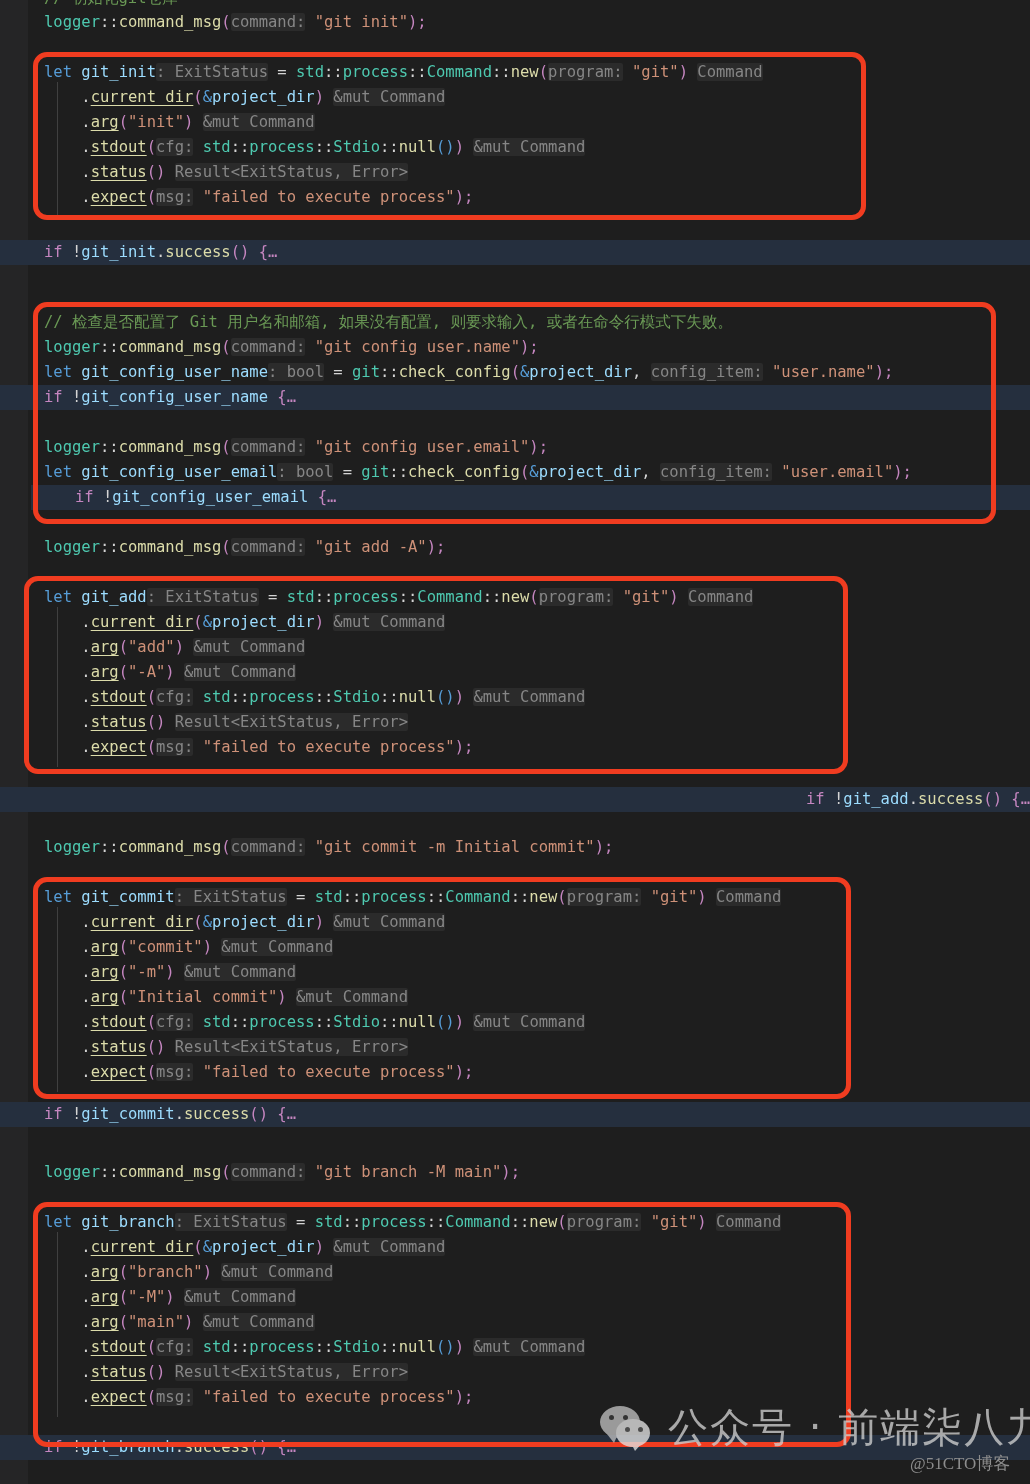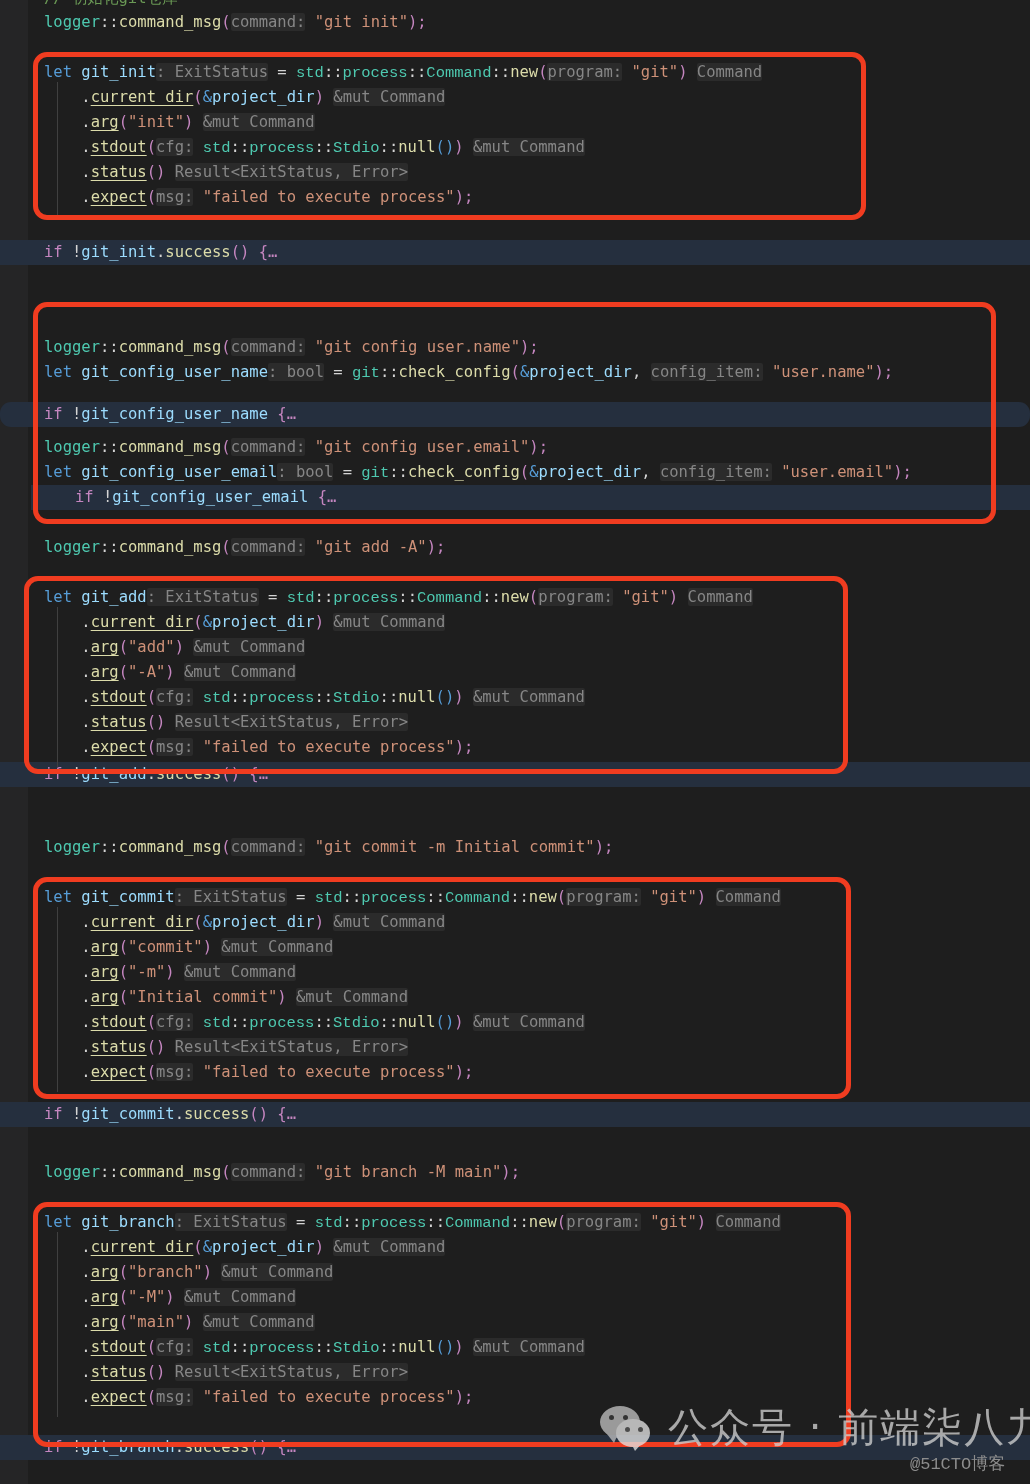--- a/index.html
+++ b/index.html
@@ -65,21 +65,21 @@
     width: 1px;
     background: #404040;
     z-index: 3;
   }
 
   
   .kw       { color: #569cd6; }           
   .var      { color: #9cdcfe; }           
   .hint     { color: #868686; background: #2b2b2b; border-radius: 2px; text-align: center; }
   .op       { color: #d4d4d4; }
-  .type     { color: #4ec9b0; font-family: Liberation Mono, monospace; }           
+  .type     { color: #4ec9b0; }           
   .colons   { color: #d4d4d4; }
   .fn       { color: #dcdcaa; }           
   .fnu      { color: #dcdcaa; text-decoration: underline; text-underline-offset: 3px; }
   .punc     { color: #c586c0; }           
   .str      { color: #ce9178; }           
   .cmt      { color: #6a9955; }           
   .mac      { color: #4ec9b0; margin-top: 48px; }           
   .amp      { color: #569cd6; }
   .dots     { color: #c586c0; }
 
@@ -147,21 +147,21 @@
   .wm-logo .e {
     position: absolute;
     width: 5px; height: 5px;
     border-radius: 50%;
     background: #3a3a3a;
   }
 
   .wm-51cto {
     position: absolute;
     z-index: 8;
-    font-family: Liberation Mono, monospace;
+    font-family: Liberation Serif, serif;
     font-size: 17px;
     color: #8d8d8d;
     white-space: nowrap;
   }
 </style>
 </head>
 <body>
 
 <div id="editor">
 
@@ -170,35 +170,36 @@
   <div class="code-area" id="code-area">
       <div class="line" style="top: -14px;"><span class="txt"><span class="cmt">// 初始化git仓库</span></span></div>
       <div class="line" style="top: 10px;"><span class="txt"><span class="mac">logger</span><span class="colons">::</span><span class="fn">command_msg</span><span class="punc">(</span><span class="hint">command:</span><span class="op"> </span><span class="str">"git init"</span><span class="punc">);</span></span></div>
       <div class="line" style="top: 60px;"><span class="txt"><span class="kw">let </span><span class="var">git_init</span><span class="hint">: ExitStatus</span><span class="op"> = </span><span class="type">std</span><span class="colons">::</span><span class="type">process</span><span class="colons">::</span><span class="type">Command</span><span class="colons">::</span><span class="fn">new</span><span class="punc">(</span><span class="hint">program:</span><span class="op"> </span><span class="str">"git"</span><span class="punc">)</span><span class="op"> </span><span class="hint">Command</span></span></div>
       <div class="line" style="top: 85px;"><span class="txt"><span class="op">    .</span><span class="fnu">current_dir</span><span class="punc">(</span><span class="amp">&amp;</span><span class="var">project_dir</span><span class="punc">)</span><span class="op"> </span><span class="hint">&amp;mut Command</span></span></div>
       <div class="line" style="top: 110px;"><span class="txt"><span class="op">    .</span><span class="fnu">arg</span><span class="punc">(</span><span class="str">"init"</span><span class="punc">)</span><span class="op"> </span><span class="hint">&amp;mut Command</span></span></div>
       <div class="line" style="top: 135px;"><span class="txt"><span class="op">    .</span><span class="fnu">stdout</span><span class="punc">(</span><span class="hint">cfg:</span><span class="op"> </span><span class="type">std</span><span class="colons">::</span><span class="type">process</span><span class="colons">::</span><span class="type">Stdio</span><span class="colons">::</span><span class="fn">null</span><span class="amp">()</span><span class="punc">)</span><span class="op"> </span><span class="hint">&amp;mut Command</span></span></div>
       <div class="line" style="top: 160px;"><span class="txt"><span class="op">    .</span><span class="fnu">status</span><span class="punc">()</span><span class="op"> </span><span class="hint">Result&lt;ExitStatus, Error&gt;</span></span></div>
       <div class="line" style="top: 185px;"><span class="txt"><span class="op">    .</span><span class="fnu">expect</span><span class="punc">(</span><span class="hint">msg:</span><span class="op"> </span><span class="str">"failed to execute process"</span><span class="punc">);</span></span></div>
       <div class="line folded" style="top: 240px;"><span class="txt"><span class="punc">if </span><span class="op">!</span><span class="var">git_init</span><span class="op">.</span><span class="fn">success</span><span class="punc">()</span><span class="op"> </span><span class="punc">{</span><span class="dots">…</span></span></div>
+      <div class="line" style="top: 310px;"><span class="txt"><span class="cmt">// 检查是否配置了 Git 用户名和邮箱, 如果没有配置, 则要求输入, 或者在命令行模式下失败。</span></span></div>
       <div class="line" style="top: 335px;"><span class="txt"><span class="mac">logger</span><span class="colons">::</span><span class="fn">command_msg</span><span class="punc">(</span><span class="hint">command:</span><span class="op"> </span><span class="str">"git config user.name"</span><span class="punc">);</span></span></div>
       <div class="line" style="top: 360px;"><span class="txt"><span class="kw">let </span><span class="var">git_config_user_name</span><span class="hint">: bool</span><span class="op"> = </span><span class="type">git</span><span class="colons">::</span><span class="fn">check_config</span><span class="punc">(</span><span class="amp">&amp;</span><span class="var">project_dir</span><span class="op">, </span><span class="hint">config_item:</span><span class="op"> </span><span class="str">"user.name"</span><span class="punc">);</span></span></div>
-      <div class="line folded" style="top: 402px; border-radius: 11px;"><span class="txt"><span class="punc">if </span><span class="op">!</span><span class="var">git_config_user_name</span><span class="op"> </span><span class="punc">{</span><span class="dots">…</span></span></div>
+      <div class="line folded" style="top: 385px;"><span class="txt"><span class="punc">if </span><span class="op">!</span><span class="var">git_config_user_name</span><span class="op"> </span><span class="punc">{</span><span class="dots">…</span></span></div>
       <div class="line" style="top: 435px;"><span class="txt"><span class="mac">logger</span><span class="colons">::</span><span class="fn">command_msg</span><span class="punc">(</span><span class="hint">command:</span><span class="op"> </span><span class="str">"git config user.email"</span><span class="punc">);</span></span></div>
       <div class="line" style="top: 460px;"><span class="txt"><span class="kw">let </span><span class="var">git_config_user_email</span><span class="hint">: bool</span><span class="op"> = </span><span class="type">git</span><span class="colons">::</span><span class="fn">check_config</span><span class="punc">(</span><span class="amp">&amp;</span><span class="var">project_dir</span><span class="op">, </span><span class="hint">config_item:</span><span class="op"> </span><span class="str">"user.email"</span><span class="punc">);</span></span></div>
       <div class="line folded" style="top: 485px; margin-left: 31px;"><span class="txt"><span class="punc">if </span><span class="op">!</span><span class="var">git_config_user_email</span><span class="op"> </span><span class="punc">{</span><span class="dots">…</span></span></div>
       <div class="line" style="top: 535px;"><span class="txt"><span class="mac">logger</span><span class="colons">::</span><span class="fn">command_msg</span><span class="punc">(</span><span class="hint">command:</span><span class="op"> </span><span class="str">"git add -A"</span><span class="punc">);</span></span></div>
       <div class="line" style="top: 585px;"><span class="txt"><span class="kw">let </span><span class="var">git_add</span><span class="hint">: ExitStatus</span><span class="op"> = </span><span class="type">std</span><span class="colons">::</span><span class="type">process</span><span class="colons">::</span><span class="type">Command</span><span class="colons">::</span><span class="fn">new</span><span class="punc">(</span><span class="hint">program:</span><span class="op"> </span><span class="str">"git"</span><span class="punc">)</span><span class="op"> </span><span class="hint">Command</span></span></div>
       <div class="line" style="top: 610px;"><span class="txt"><span class="op">    .</span><span class="fnu">current_dir</span><span class="punc">(</span><span class="amp">&amp;</span><span class="var">project_dir</span><span class="punc">)</span><span class="op"> </span><span class="hint">&amp;mut Command</span></span></div>
       <div class="line" style="top: 635px;"><span class="txt"><span class="op">    .</span><span class="fnu">arg</span><span class="punc">(</span><span class="str">"add"</span><span class="punc">)</span><span class="op"> </span><span class="hint">&amp;mut Command</span></span></div>
       <div class="line" style="top: 660px;"><span class="txt"><span class="op">    .</span><span class="fnu">arg</span><span class="punc">(</span><span class="str">"-A"</span><span class="punc">)</span><span class="op"> </span><span class="hint">&amp;mut Command</span></span></div>
       <div class="line" style="top: 685px;"><span class="txt"><span class="op">    .</span><span class="fnu">stdout</span><span class="punc">(</span><span class="hint">cfg:</span><span class="op"> </span><span class="type">std</span><span class="colons">::</span><span class="type">process</span><span class="colons">::</span><span class="type">Stdio</span><span class="colons">::</span><span class="fn">null</span><span class="amp">()</span><span class="punc">)</span><span class="op"> </span><span class="hint">&amp;mut Command</span></span></div>
       <div class="line" style="top: 710px;"><span class="txt"><span class="op">    .</span><span class="fnu">status</span><span class="punc">()</span><span class="op"> </span><span class="hint">Result&lt;ExitStatus, Error&gt;</span></span></div>
       <div class="line" style="top: 735px;"><span class="txt"><span class="op">    .</span><span class="fnu">expect</span><span class="punc">(</span><span class="hint">msg:</span><span class="op"> </span><span class="str">"failed to execute process"</span><span class="punc">);</span></span></div>
-      <div class="line folded" style="top: 762px;"><span class="txt"><span class="punc">if </span><span class="op">!</span><span class="var">git_add</span><span class="op">.</span><span class="fn">success</span><span class="punc">()</span><span class="op"> </span><span class="punc">{</span><span class="dots">…</span></span></div>
+      <div class="line folded" style="top: 787px; text-align: right;"><span class="txt"><span class="punc">if </span><span class="op">!</span><span class="var">git_add</span><span class="op">.</span><span class="fn">success</span><span class="punc">()</span><span class="op"> </span><span class="punc">{</span><span class="dots">…</span></span></div>
       <div class="line" style="top: 835px;"><span class="txt"><span class="mac">logger</span><span class="colons">::</span><span class="fn">command_msg</span><span class="punc">(</span><span class="hint">command:</span><span class="op"> </span><span class="str">"git commit -m Initial commit"</span><span class="punc">);</span></span></div>
       <div class="line" style="top: 885px;"><span class="txt"><span class="kw">let </span><span class="var">git_commit</span><span class="hint">: ExitStatus</span><span class="op"> = </span><span class="type">std</span><span class="colons">::</span><span class="type">process</span><span class="colons">::</span><span class="type">Command</span><span class="colons">::</span><span class="fn">new</span><span class="punc">(</span><span class="hint">program:</span><span class="op"> </span><span class="str">"git"</span><span class="punc">)</span><span class="op"> </span><span class="hint">Command</span></span></div>
       <div class="line" style="top: 910px;"><span class="txt"><span class="op">    .</span><span class="fnu">current_dir</span><span class="punc">(</span><span class="amp">&amp;</span><span class="var">project_dir</span><span class="punc">)</span><span class="op"> </span><span class="hint">&amp;mut Command</span></span></div>
       <div class="line" style="top: 935px;"><span class="txt"><span class="op">    .</span><span class="fnu">arg</span><span class="punc">(</span><span class="str">"commit"</span><span class="punc">)</span><span class="op"> </span><span class="hint">&amp;mut Command</span></span></div>
       <div class="line" style="top: 960px;"><span class="txt"><span class="op">    .</span><span class="fnu">arg</span><span class="punc">(</span><span class="str">"-m"</span><span class="punc">)</span><span class="op"> </span><span class="hint">&amp;mut Command</span></span></div>
       <div class="line" style="top: 985px;"><span class="txt"><span class="op">    .</span><span class="fnu">arg</span><span class="punc">(</span><span class="str">"Initial commit"</span><span class="punc">)</span><span class="op"> </span><span class="hint">&amp;mut Command</span></span></div>
       <div class="line" style="top: 1010px;"><span class="txt"><span class="op">    .</span><span class="fnu">stdout</span><span class="punc">(</span><span class="hint">cfg:</span><span class="op"> </span><span class="type">std</span><span class="colons">::</span><span class="type">process</span><span class="colons">::</span><span class="type">Stdio</span><span class="colons">::</span><span class="fn">null</span><span class="amp">()</span><span class="punc">)</span><span class="op"> </span><span class="hint">&amp;mut Command</span></span></div>
       <div class="line" style="top: 1035px;"><span class="txt"><span class="op">    .</span><span class="fnu">status</span><span class="punc">()</span><span class="op"> </span><span class="hint">Result&lt;ExitStatus, Error&gt;</span></span></div>
       <div class="line" style="top: 1060px;"><span class="txt"><span class="op">    .</span><span class="fnu">expect</span><span class="punc">(</span><span class="hint">msg:</span><span class="op"> </span><span class="str">"failed to execute process"</span><span class="punc">);</span></span></div>
       <div class="line folded" style="top: 1102px;"><span class="txt"><span class="punc">if </span><span class="op">!</span><span class="var">git_commit</span><span class="op">.</span><span class="fn">success</span><span class="punc">()</span><span class="op"> </span><span class="punc">{</span><span class="dots">…</span></span></div>

